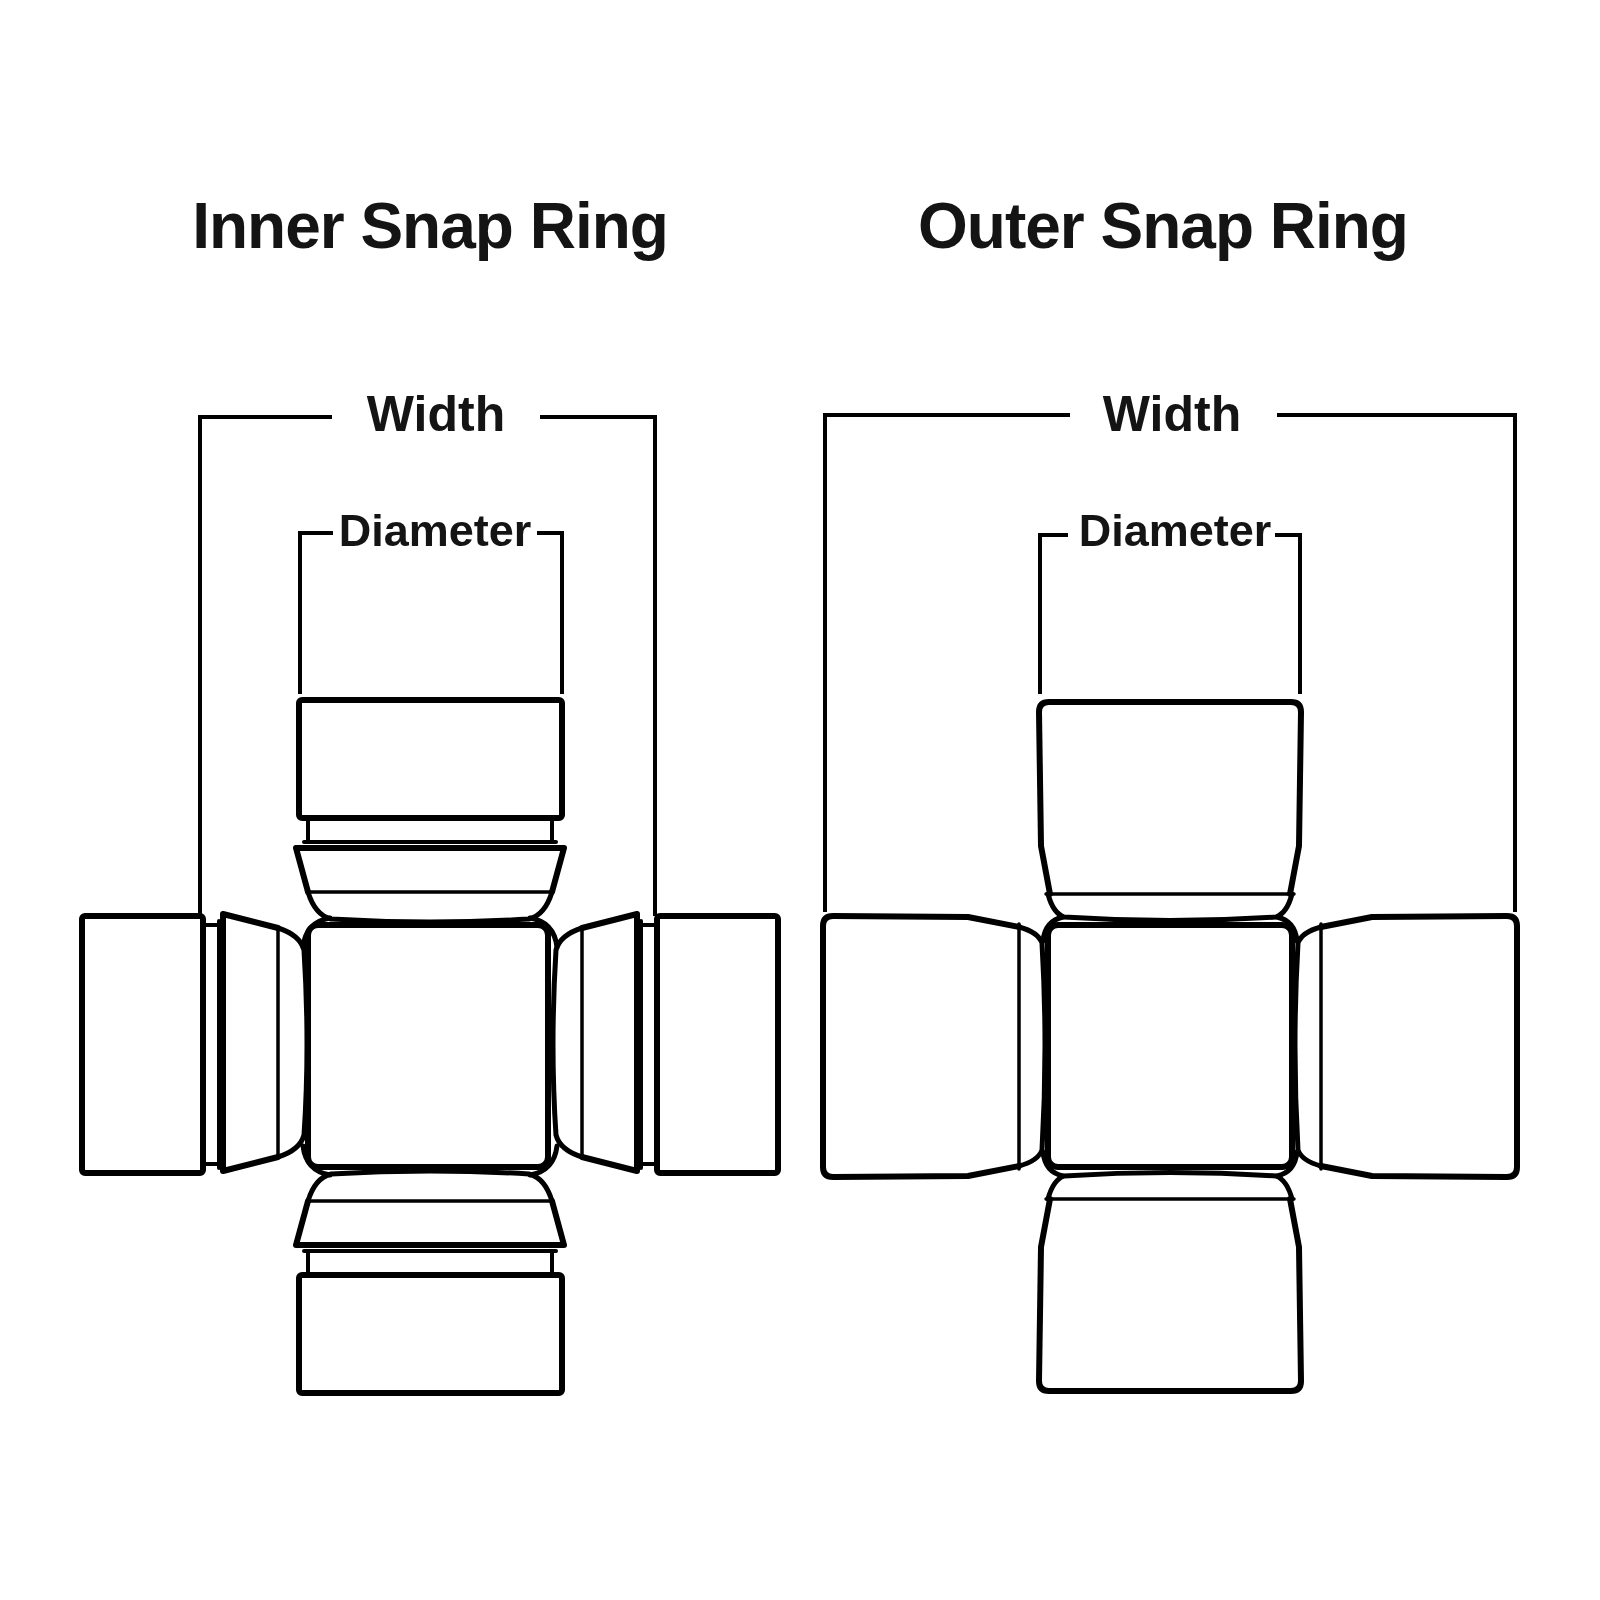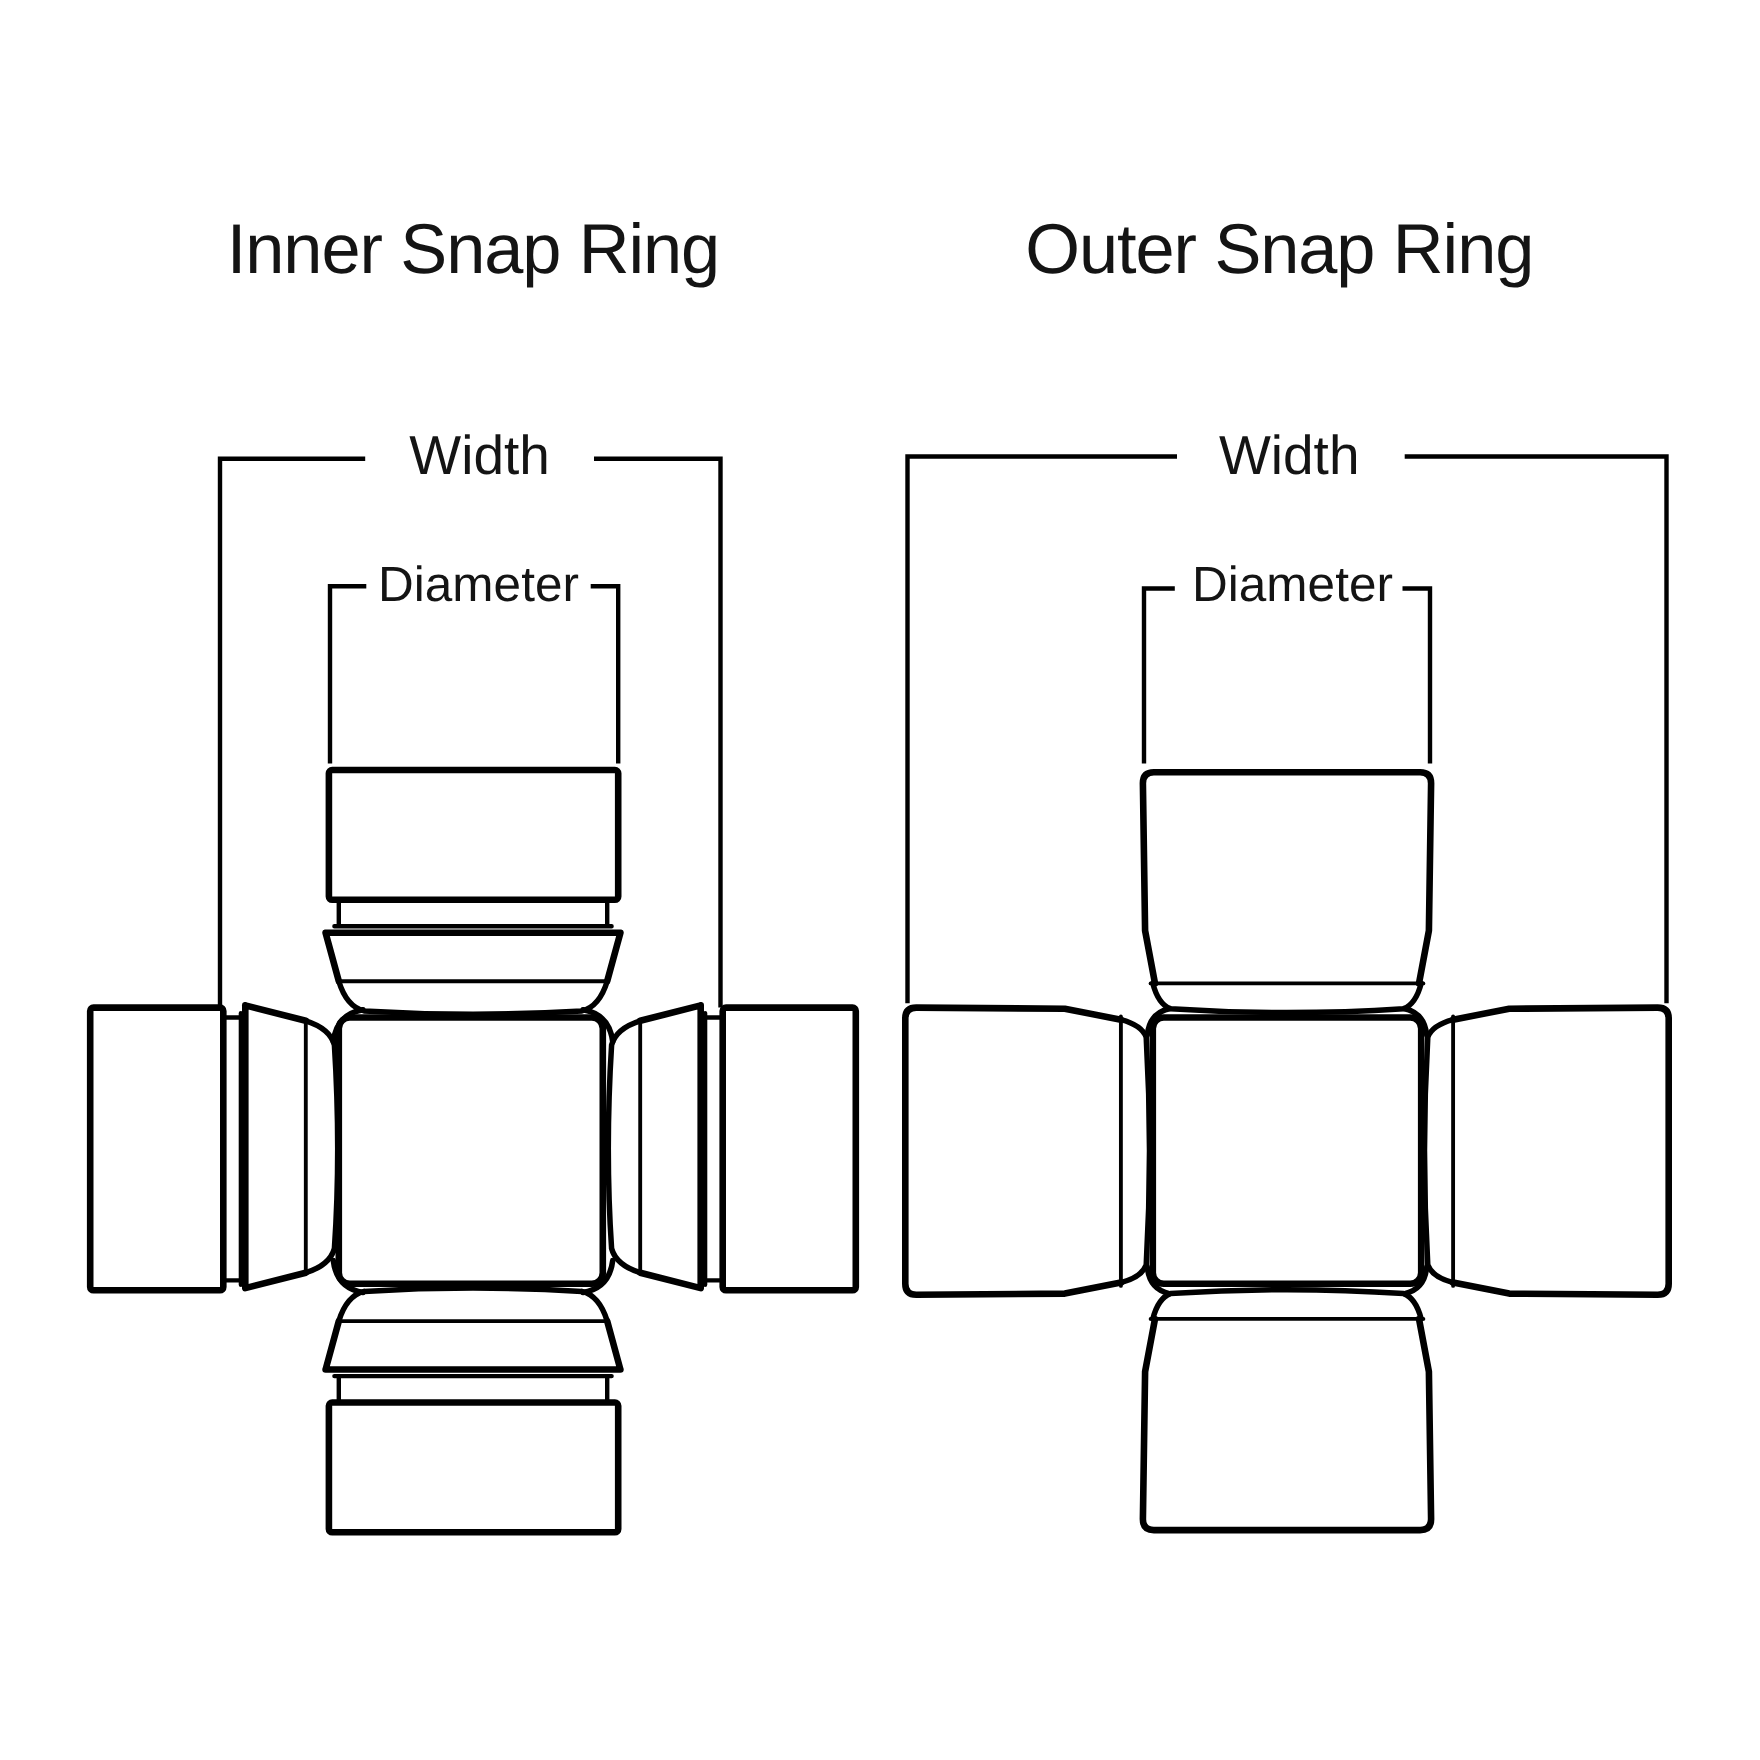--- a/index.html
+++ b/index.html
@@ -3,20 +3,21 @@
 <meta charset="utf-8">
 <style>
   html, body { margin: 0; padding: 0; background: #ffffff; }
   .canvas {
     position: relative;
     width: 1600px;
     height: 1600px;
     background: #ffffff;
     font-family: "Liberation Sans", sans-serif;
     overflow: hidden;
+    font-weight: bold;
   }
   svg { display: block; }
   .title-text {
     font-size: 64px;
     fill: #141414;
     text-anchor: middle;
     letter-spacing: -1px;
   }
   .dim-label {
     fill: #141414;

